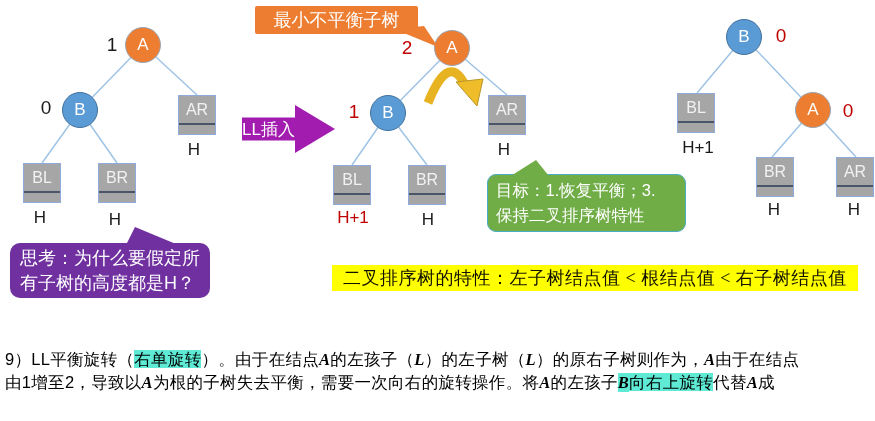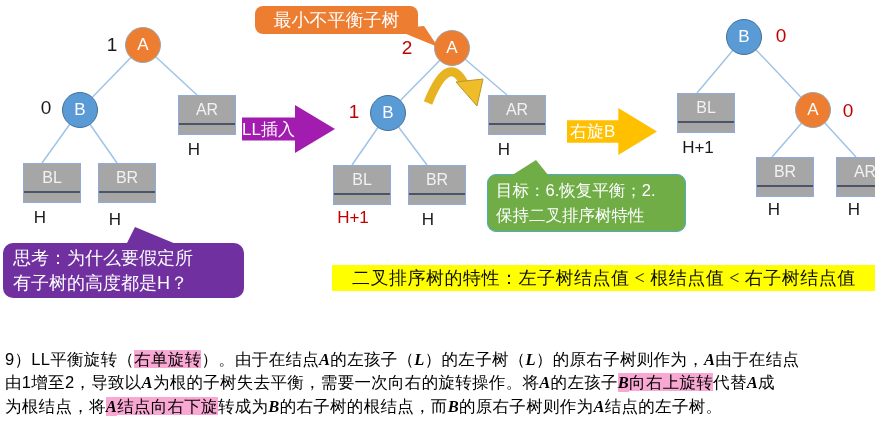--- a/index.html
+++ b/index.html
@@ -14,21 +14,21 @@
   
   .circle{
     position:absolute;width:36px;height:36px;border-radius:50%;
     display:flex;align-items:center;justify-content:center;
     color:#ffffff;font-size:17px;z-index:2;box-sizing:border-box;
   }
   .circle.orange{background:#ED7D31;border:1px solid #9aa5b1;}
   .circle.blue{background:#5B9BD5;border:1.5px solid #41719C;}
 
   .box{
-    position:absolute;width:58px;height:40px;background:#A6A6A6;
+    position:absolute;width:38px;height:40px;background:#A6A6A6;
     border:1px solid #8FAADC;box-sizing:border-box;z-index:2;
     display:flex;flex-direction:column;
   }
   .box .box-label{
     flex:1;display:flex;align-items:center;justify-content:center;
     color:#F2F2F2;font-size:16px;
   }
   .box .box-strip{height:9px;border-top:2px solid #4A5568;}
 
   .lbl{
@@ -43,38 +43,38 @@
     position:absolute;z-index:2;display:flex;align-items:center;
     clip-path:polygon(0% 27%,57% 27%,57% 2%,100% 50%,57% 98%,57% 73%,0% 73%);
     color:#ffffff;font-size:17px;
   }
   .block-arrow span{display:block;width:57%;text-align:center;}
   .block-arrow.blue{background:#a21caf;}
   .block-arrow.gold{background:#FFC000;}
 
   
   .callout{position:absolute;z-index:3;color:#ffffff;box-sizing:border-box;}
-  .callout.orange{background:#ED7D31;border-radius:8px;display:flex;align-items:center;justify-content:center;font-size:18px;}
+  .callout.orange{background:#ED7D31;border-radius:2px;display:flex;align-items:center;justify-content:center;font-size:18px;}
   .callout.green{background:#70AD47;border:1.5px solid #4BACC6;border-radius:9px;padding:3px 8px;font-size:16.5px;line-height:25px;}
   .callout.purple{background:#7030A0;border-radius:10px;padding:3px 10px;font-size:18px;line-height:25px;}
 
   
   .yellow-line{
     position:absolute;background:#FFFF00;color:#111100;z-index:2;
     font-family:"Liberation Serif","DejaVu Serif",serif;white-space:nowrap;
   }
-  #bst-property{left:332px;top:265px;font-size:18px;padding:1px 20px;letter-spacing:0.5px;}
+  #bst-property{left:332px;top:265px;font-size:18px;padding:1px 11px;letter-spacing:0.5px;}
   #order-relation{left:489px;top:309px;font-size:20px;padding:1px 5px;}
 
   
   #explanation{
     position:absolute;left:5px;top:348px;width:866px;z-index:2;
     font-size:16.5px;line-height:23.4px;color:#000000;letter-spacing:0.3px;
   }
-  #explanation .hl{background:#f9a8d4;}
+  #explanation .hl{background:#5eead4;}
   #explanation .it{font-style:italic;font-family:"Liberation Serif","DejaVu Serif",serif;font-weight:bold;}
 </style>
 </head>
 <body>
 
 <div id="canvas">
 
   <svg id="edge-layer" class="layer" width="875" height="421" viewBox="0 0 875 421">
     <g stroke="#9CC2E5" stroke-width="1.4">
 
@@ -161,43 +161,39 @@
 
   <div class="lbl bf red" style="left:781px;top:36px">0</div>
   <div class="lbl bf red" style="left:848px;top:111px">0</div>
   <div class="lbl" style="left:698px;top:148px">H+1</div>
   <div class="lbl" style="left:774px;top:210px">H</div>
   <div class="lbl" style="left:854px;top:210px">H</div>
 
   <div class="block-arrow blue" style="left:242px;top:104px;width:93px;height:50px">
     <span>LL插入</span>
   </div>
-  <div class="block-arrow gold" style="left:567px;top:107px;width:90px;height:49px">
-    <span>右旋B</span>
-  </div>
 
   <div class="callout orange" style="left:255px;top:6px;width:163px;height:28px">最小不平衡子树</div>
 
   <div class="callout green" style="left:487px;top:174px;width:199px;height:58px">
-    <div>目标：6.恢复平衡；2.</div>
+    <div>目标：1.恢复平衡；3.</div>
     <div>保持二叉排序树特性</div>
   </div>
 
-  <div class="callout purple" style="left:3px;top:243px;width:241px;height:55px">
+  <div class="callout purple" style="left:10px;top:243px;width:200px;height:55px">
     <div>思考：为什么要假定所</div>
     <div>有子树的高度都是H？</div>
   </div>
 
   <svg id="tail-layer" class="layer" width="875" height="421" viewBox="0 0 875 421">
     <polygon points="394,29 424,26 438,47" fill="#ED7D31"></polygon>
     <polygon points="503,181 536,160 553,181" fill="#70AD47"></polygon>
     <polygon points="124,249 135,227 188,249" fill="#7030A0"></polygon>
   </svg>
 
   <div class="yellow-line" id="bst-property">二叉排序树的特性：左子树结点值 &lt; 根结点值 &lt; 右子树结点值</div>
 
   <div id="explanation">
       <div><span>9）LL平衡旋转（</span><span class="hl">右单旋转</span><span>）。由于在结点</span><span class="it">A</span><span>的左孩子（</span><span class="it">L</span><span>）的左子树（</span><span class="it">L</span><span>）的原右子树则作为，</span><span class="it">A</span><span>由于在结点</span></div>
       <div><span>由1增至2，导致以</span><span class="it">A</span><span>为根的子树失去平衡，需要一次向右的旋转操作。将</span><span class="it">A</span><span>的左孩子</span><span class="hl it">B</span><span class="hl">向右上旋转</span><span>代替</span><span class="it">A</span><span>成</span></div>
-      <div><span>为根结点，将</span><span class="hl it">A</span><span class="hl">结点向右下旋</span><span>转成为</span><span class="it">B</span><span>的右子树的根结点，而</span><span class="it">B</span><span>的原右子树则作为</span><span class="it">A</span><span>结点的左子树。</span></div>
     </div>
 
 </div>
 
 </body></html>

